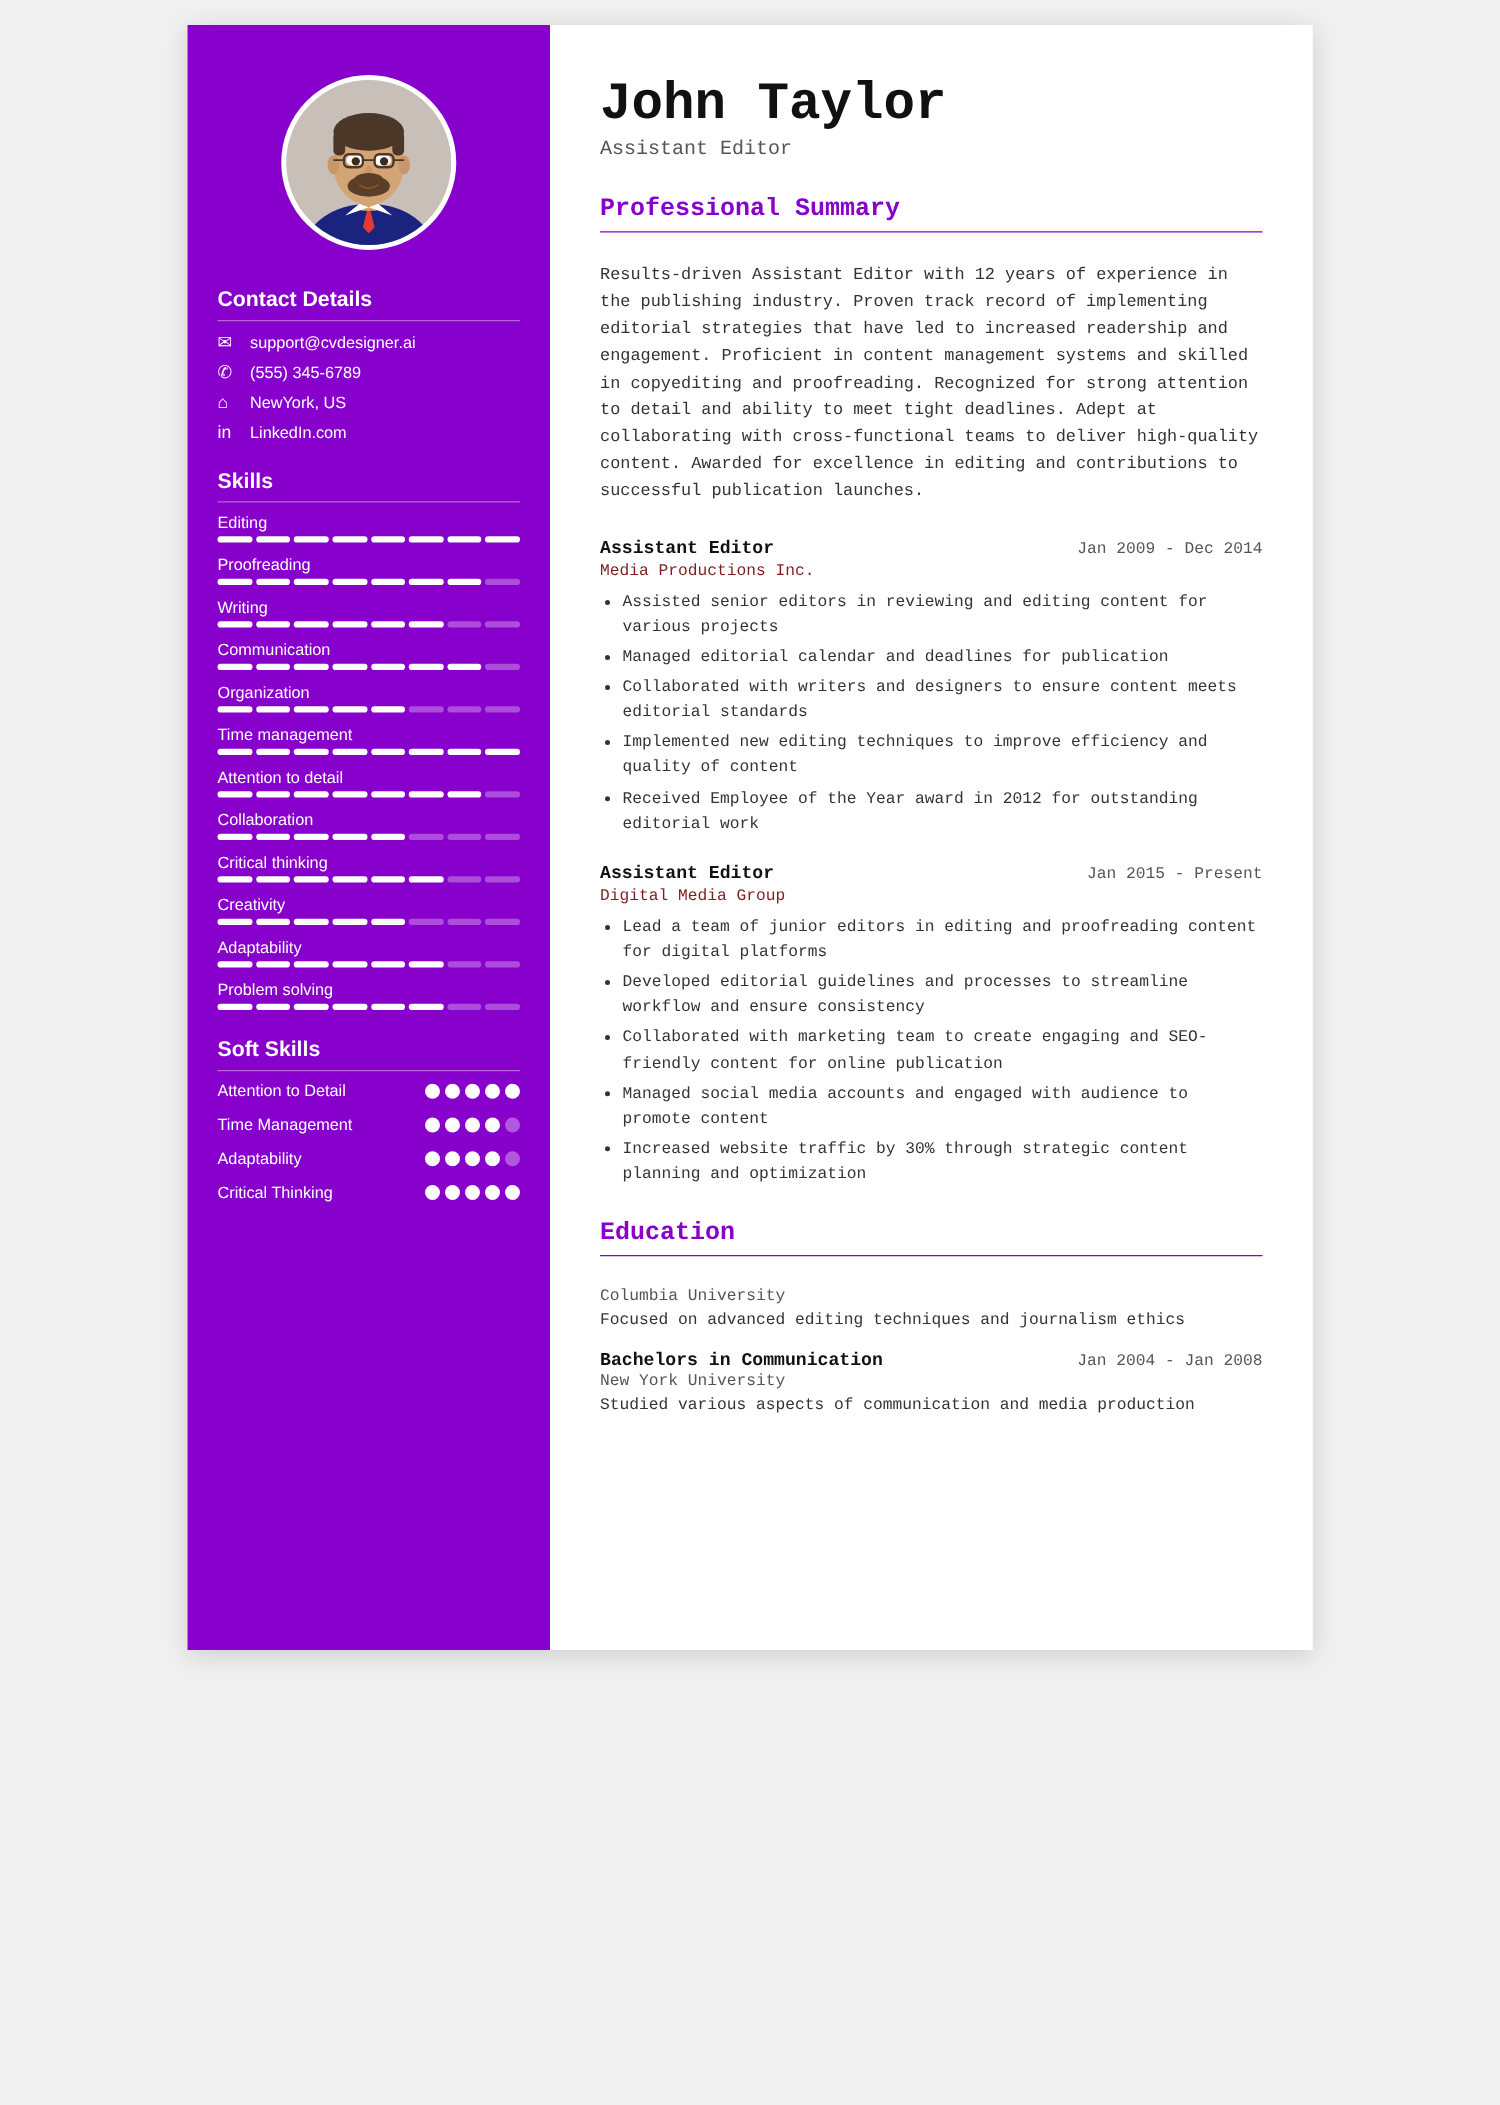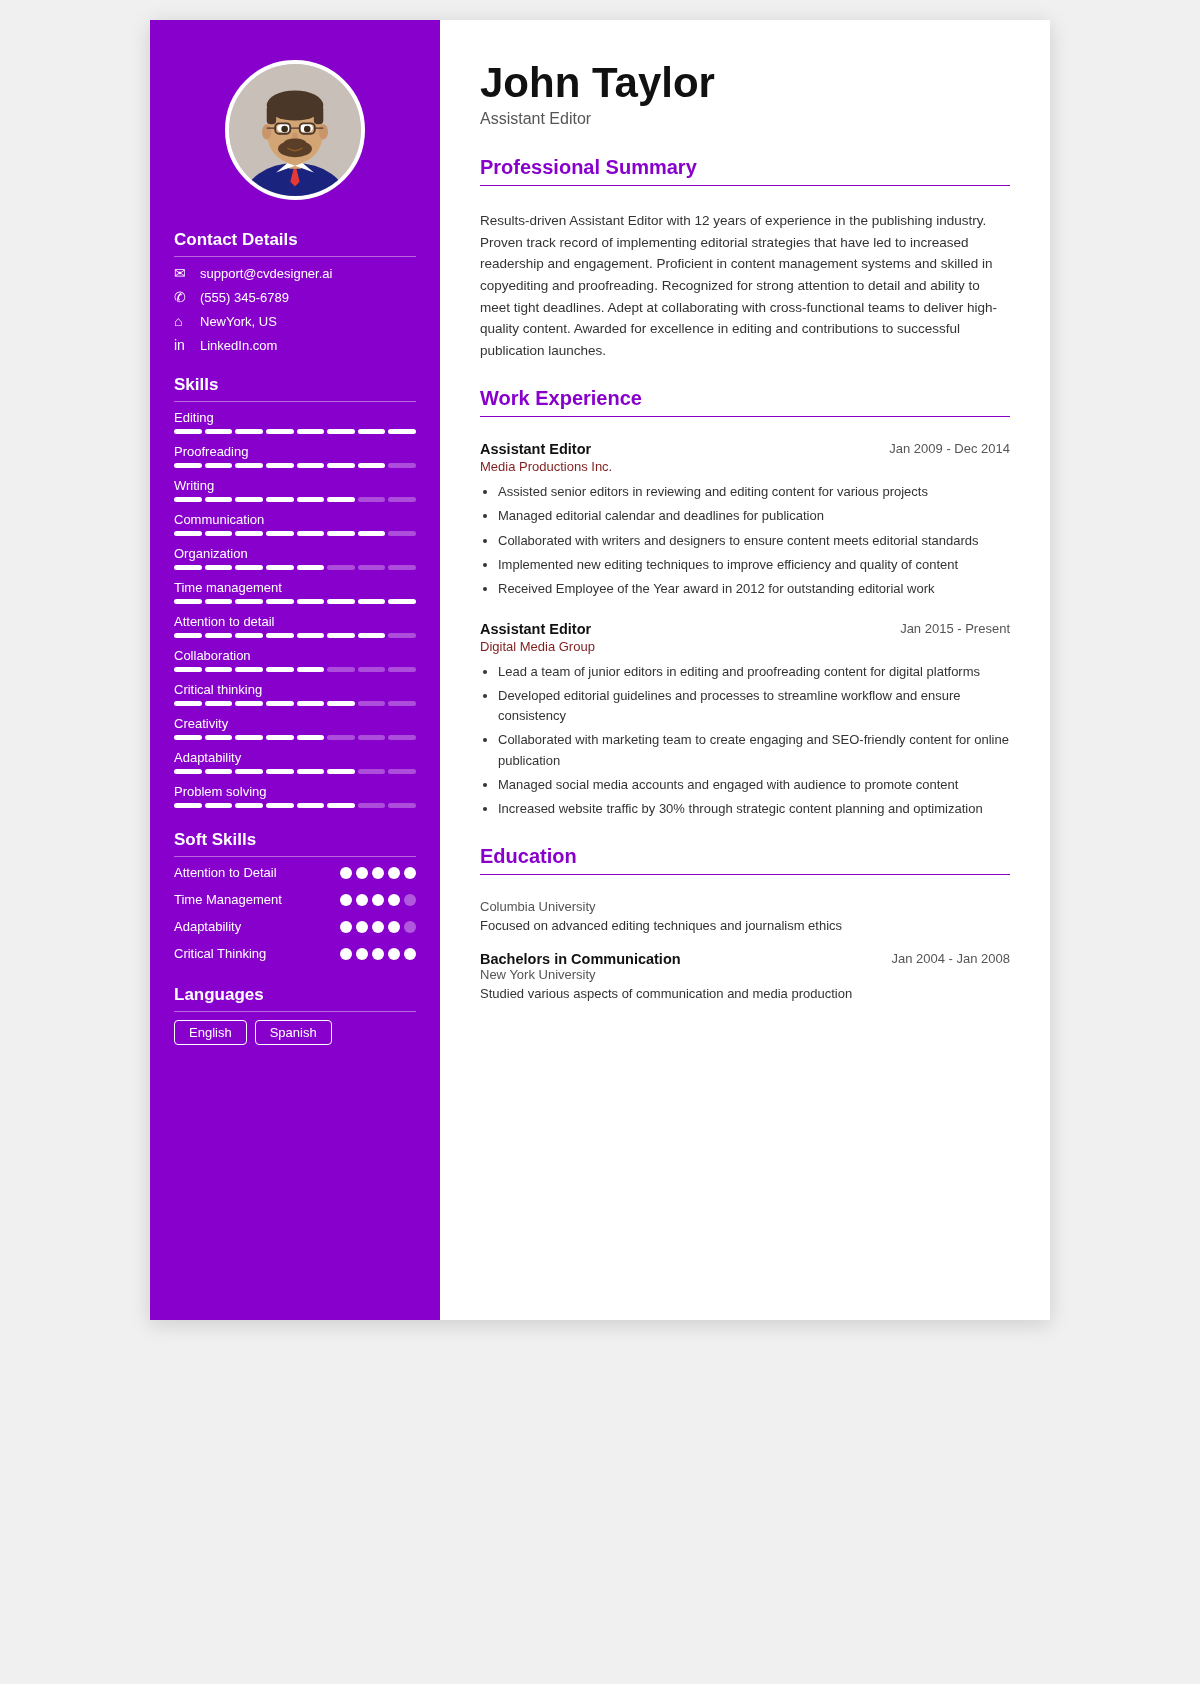--- a/index.html
+++ b/index.html
@@ -141,20 +141,21 @@
       color: #fff;
       border-radius: 4px;
       padding: 4px 14px;
       font-size: 13px;
     }
     
     .main {
       flex: 1;
       padding: 40px 40px 40px 40px;
       background: #fff;
+      font-family: Liberation Mono, monospace;
     }
     .main-header {
       margin-bottom: 28px;
     }
     .main-name {
       font-size: 42px;
       font-weight: 700;
       color: #111;
       line-height: 1.1;
       margin-bottom: 4px;
@@ -522,43 +523,35 @@
                 <div class="dot filled"></div>
                 <div class="dot filled"></div>
                 <div class="dot filled"></div>
                 <div class="dot filled"></div>
                 <div class="dot filled"></div>
               </div>
             </div>
           </div>
       </div>
 
-      <div class="sidebar-section">
-        <div class="sidebar-section-title">Languages</div>
-        <div class="language-tags" id="language-tags-container">
-            <span class="language-tag">English</span>
-            <span class="language-tag">Spanish</span>
-          </div>
-      </div>
     </div>
   </div>
 
   <div class="main">
     <div class="main-header">
       <div class="main-name">John Taylor</div>
       <div class="main-title">Assistant Editor</div>
     </div>
 
     <div class="main-section">
       <div class="main-section-title">Professional Summary</div>
       <p class="summary-text">Results-driven Assistant Editor with 12 years of experience in the publishing industry. Proven track record of implementing editorial strategies that have led to increased readership and engagement. Proficient in content management systems and skilled in copyediting and proofreading. Recognized for strong attention to detail and ability to meet tight deadlines. Adept at collaborating with cross-functional teams to deliver high-quality content. Awarded for excellence in editing and contributions to successful publication launches.</p>
     </div>
 
     <div class="main-section">
-      <div class="main-section-title">Work Experience</div>
       <div id="jobs-container">
           <div class="job-entry">
     <div class="job-header">
       <span class="job-title">Assistant Editor</span>
       <span class="job-dates">Jan 2009 - Dec 2014</span>
     </div>
     <div class="job-company">Media Productions Inc.</div>
     <ul class="job-bullets">
               <li>Assisted senior editors in reviewing and editing content for various projects</li>
               <li>Managed editorial calendar and deadlines for publication</li>

